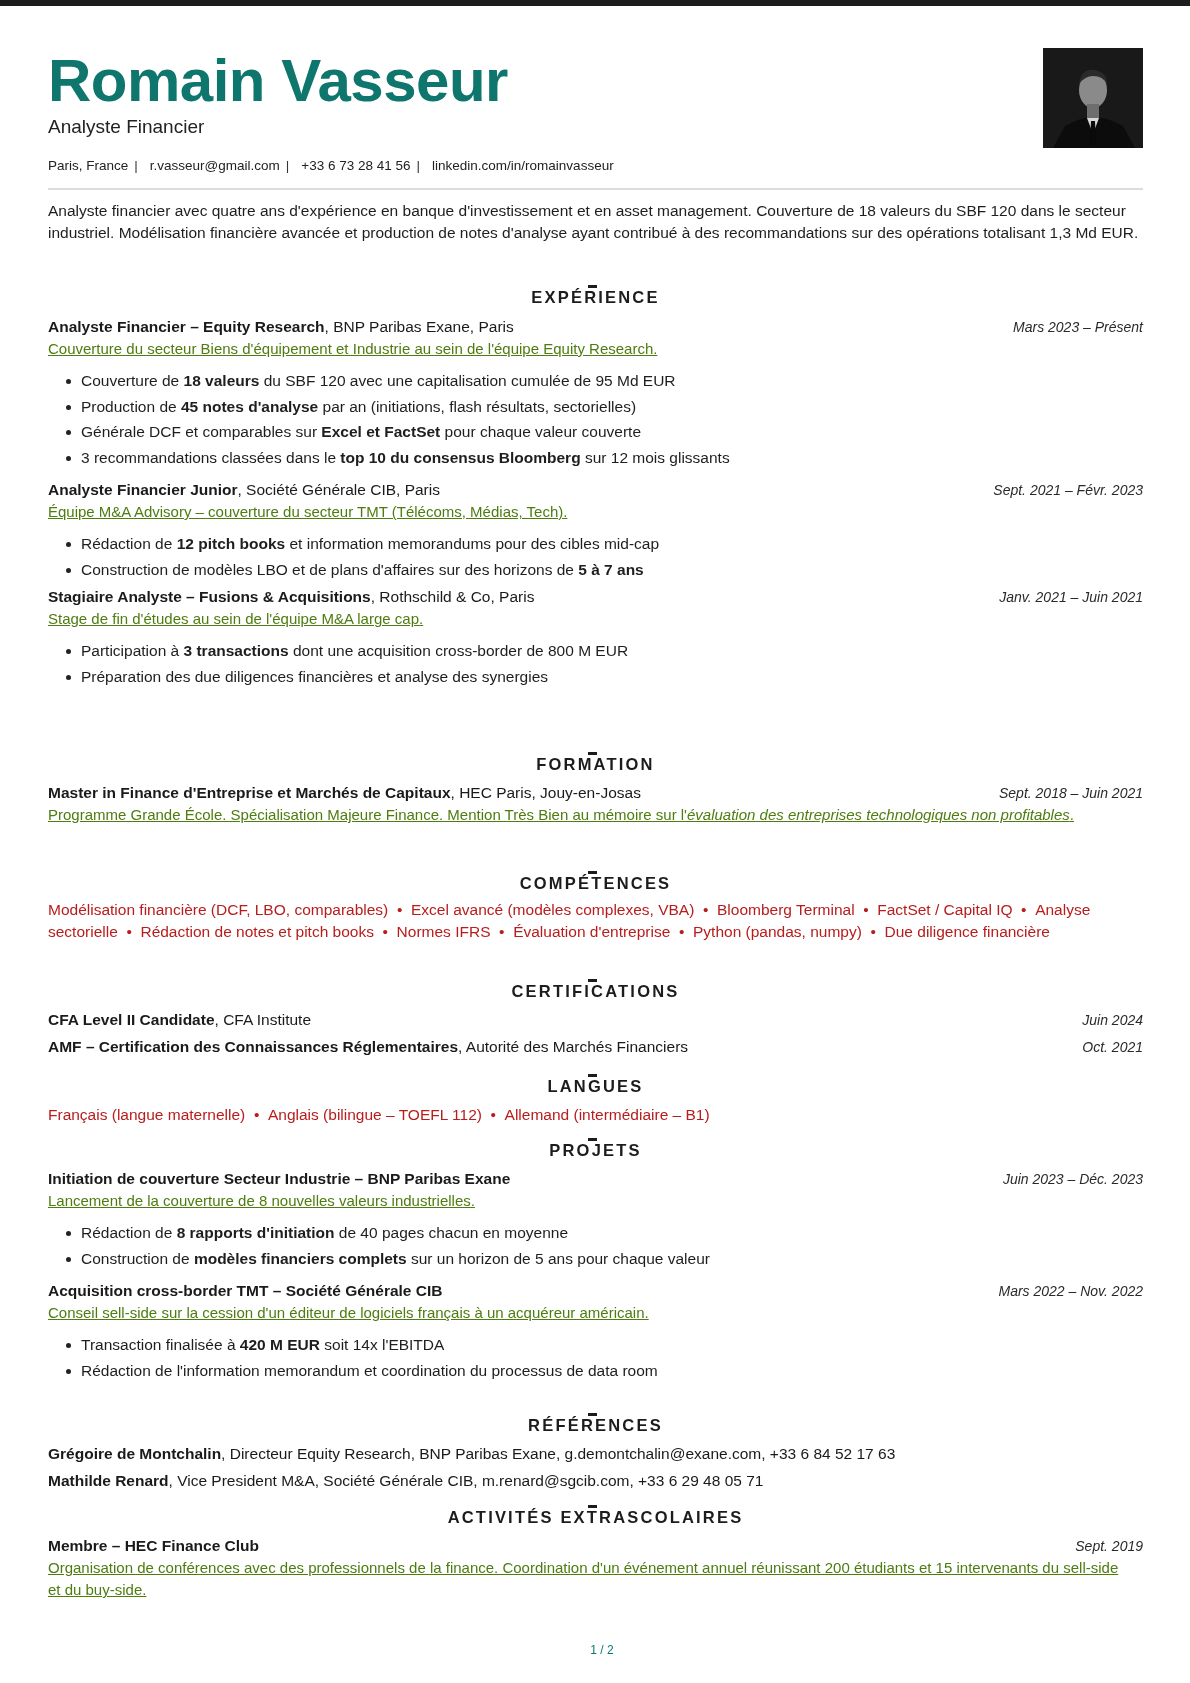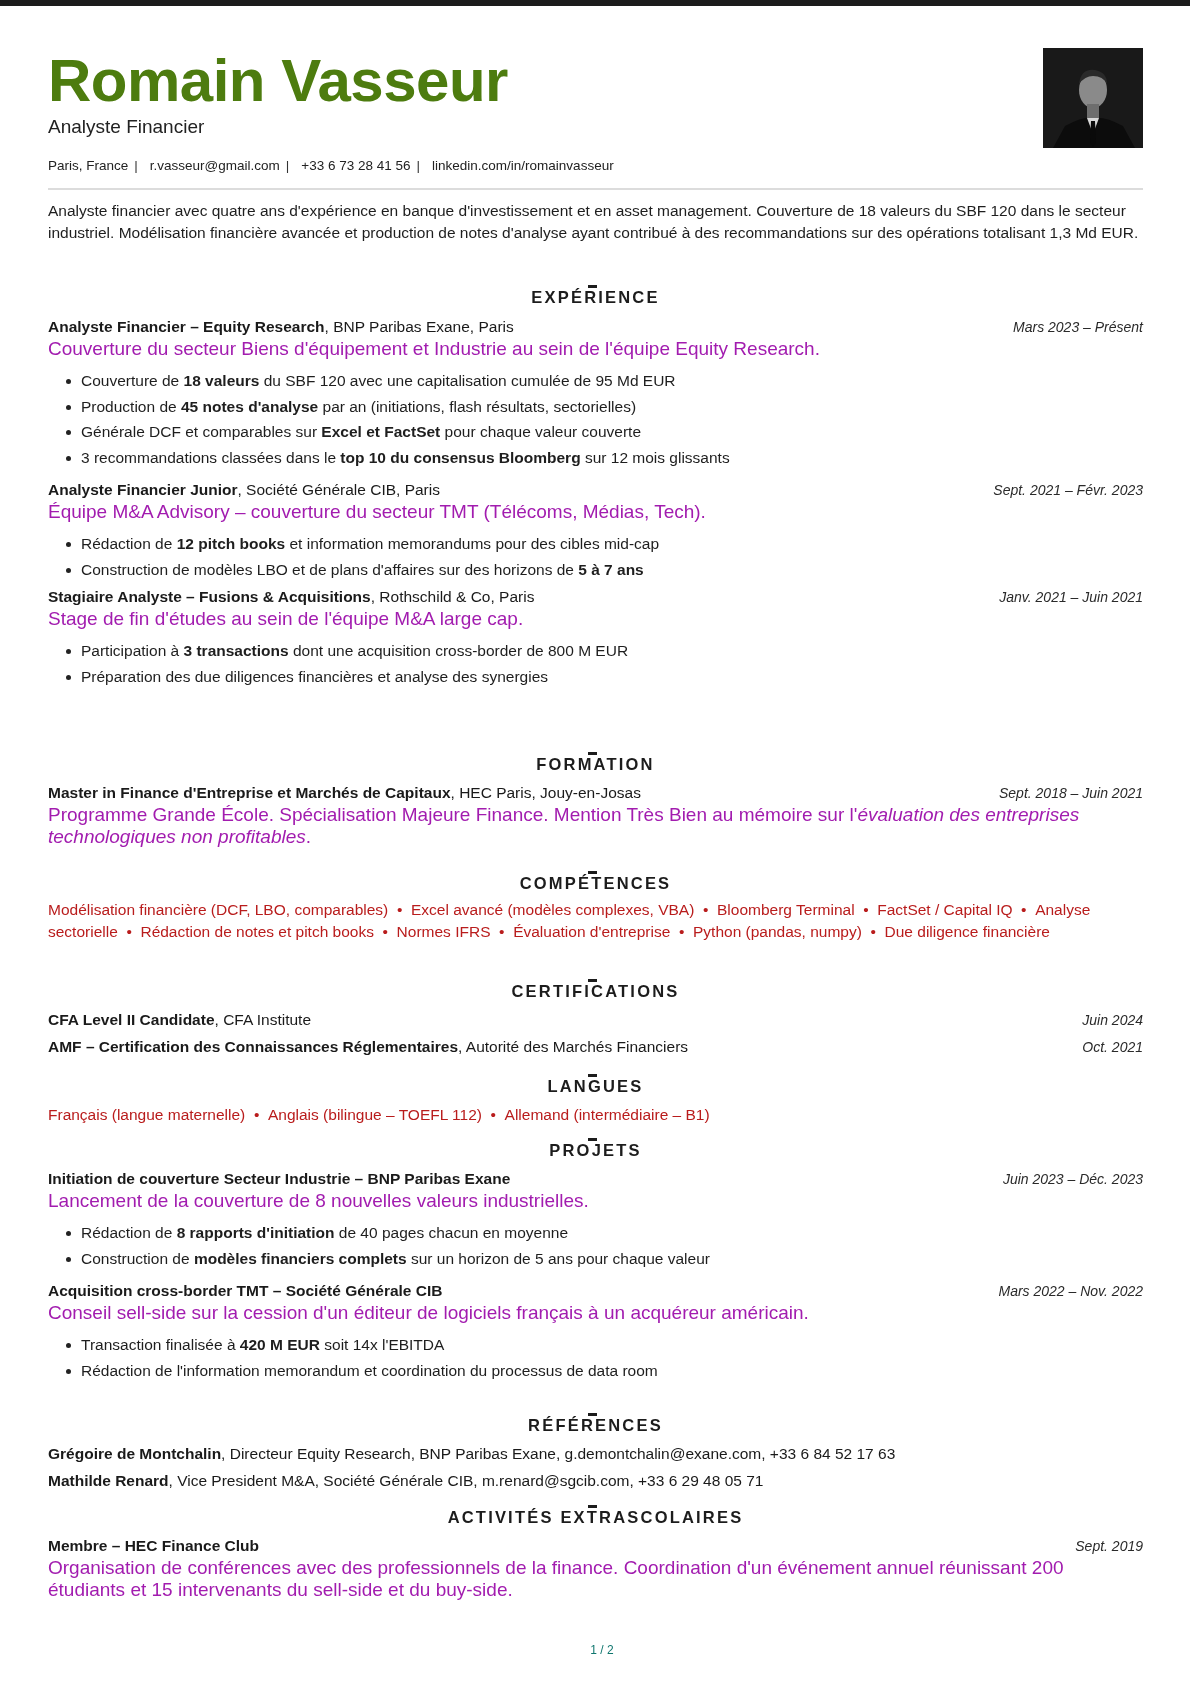--- a/index.html
+++ b/index.html
@@ -7,37 +7,37 @@
   body {
     font-family: "Liberation Sans", "DejaVu Sans", sans-serif;
     color: #1a1a1a;
     position: relative;
     overflow: hidden;
   }
   .topbar { position: absolute; left: 0; top: 0; width: 1190px; height: 6px; background: #1c1c1c; }
   .page { position: absolute; left: 48px; top: 0; width: 1095px; }
 
   .header { position: relative; height: 190px; }
-  .name { position: absolute; left: 0; top: 46px; font-size: 60px; font-weight: 700; letter-spacing: -0.5px; line-height: 70px; color: #4d7c0f; }
+  .name { position: absolute; left: 0; top: 46px; font-size: 60px; font-weight: 700; letter-spacing: -0.5px; line-height: 70px; color: #0f766e; }
   .role { position: absolute; left: 0; top: 115px; font-size: 19px; line-height: 24px; color: #222; }
   .contact { position: absolute; left: 0; top: 157px; font-size: 13.5px; line-height: 18px; color: #222; display: flex; }
   .contact .item { white-space: pre; }
   .contact .sep { margin: 0 12px 0 6px; color: #333; }
   .photo { position: absolute; left: 995px; top: 48px; width: 100px; height: 100px; background: #141414; overflow: hidden; }
   .rule { position: absolute; left: 0; top: 188px; width: 1095px; height: 2px; background: #dcdcdc; }
 
   .summary { position: absolute; left: 0; top: 200px; width: 1095px; font-size: 15.5px; line-height: 21.5px; color: #1e1e1e; }
 
   .section { position: absolute; left: 0; width: 1095px; }
   .sec-title { display: flex; align-items: center; font-size: 16.5px; font-weight: 700; letter-spacing: 2.2px; height: 22px; color: #1c1c1c; flex-direction: column; }
   .sec-title .sq { width: 9px; height: 9px; background: #1c1c1c; margin-right: 6px; }
   .entry-head { position: relative; font-size: 15.5px; line-height: 22px; height: 22px; }
   .entry-head b { font-weight: 700; }
   .date { position: absolute; right: 0; top: 0; font-style: italic; font-size: 14px; color: #2a2a2a; }
-  .desc { font-size: 19px; line-height: 22px; color: #a21caf; }
+  .desc { font-size: 15px; line-height: 22px; color: #4d7c0f; text-decoration: underline; }
   ul.bullets { list-style: none; margin-top: 8px; }
   ul.bullets li { position: relative; padding-left: 33px; font-size: 15.5px; line-height: 25.5px; color: #1e1e1e; }
   ul.bullets li::before { content: ""; position: absolute; left: 18px; top: 11px; width: 5px; height: 5px; border-radius: 50%; background: #222; }
   .plain { font-size: 15.5px; line-height: 21.5px; color: #b91c1c; }
   .line-row { position: relative; font-size: 15.5px; line-height: 22px; height: 27px; }
   .footer { position: absolute; left: 0; top: 1643px; width: 1190px; text-align: center; font-size: 12px; color: #0f766e; padding-left: 14px; }
 </style>
 </head>
 <body>
 

